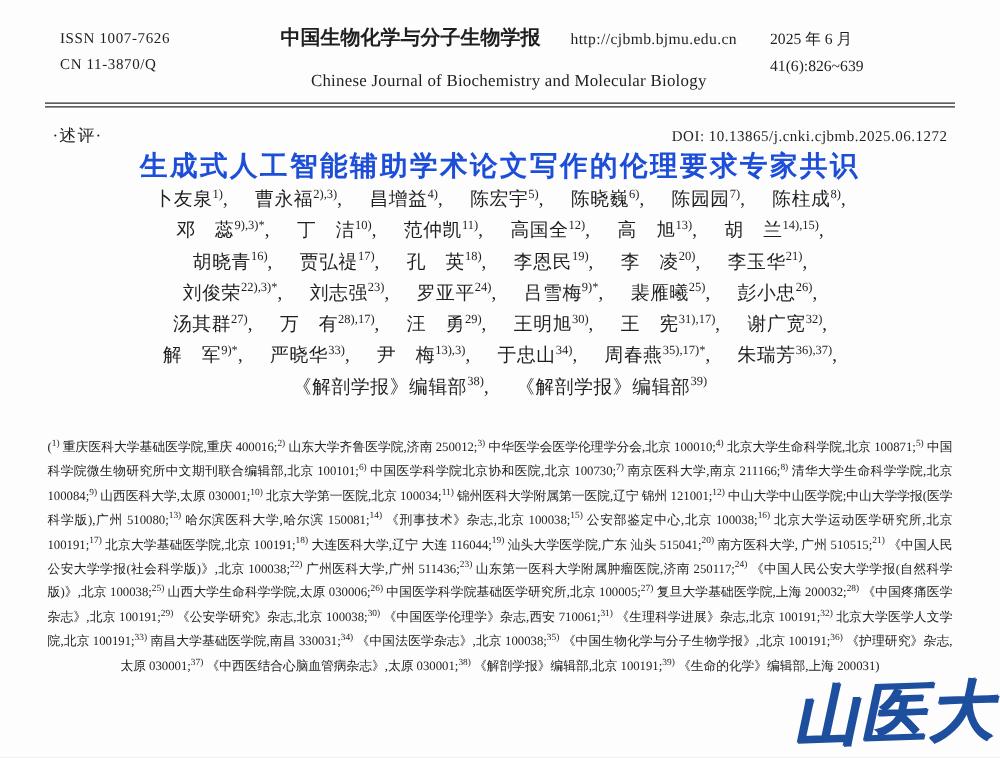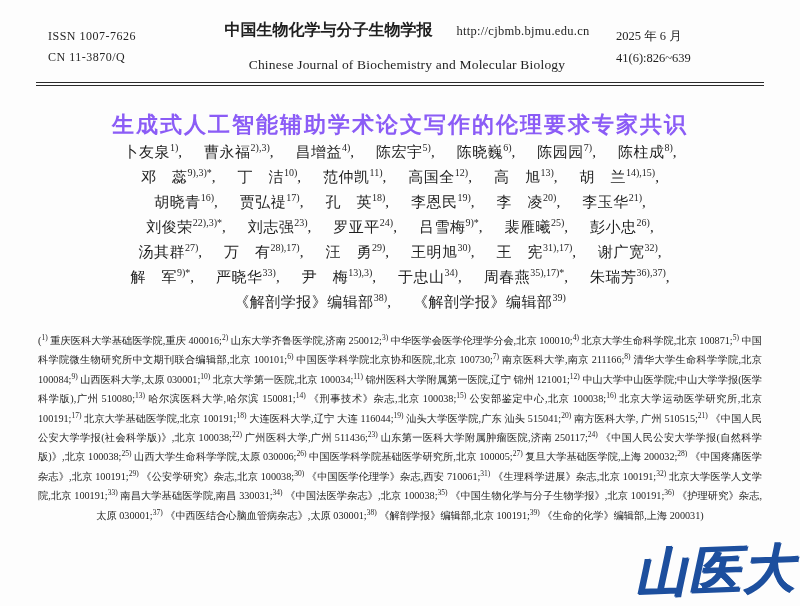--- a/index.html
+++ b/index.html
@@ -11,21 +11,21 @@
     margin: 0 auto;
     background: #fdfdfd;
     color: #1f1f1f;
     font-family: "Liberation Serif", serif;
     padding: 16px 36px 0 36px;
     overflow: hidden;
   }
   
   .masthead {
     display: flex;
-    align-items: center;
+    align-items: flex-start;
     justify-content: space-between;
     padding: 4px 8px 0 12px;
   }
   .mh-left { width: 150px; font-size: 12px; line-height: 21px; letter-spacing: 0.5px; white-space: nowrap; }
   .mh-center { flex: 1; text-align: center; }
   .mh-cn-row { font-size: 16px; font-weight: bold; white-space: nowrap; }
   .mh-url { font-size: 12.5px; font-weight: normal; margin-left: 24px; letter-spacing: 0.3px; }
   .mh-en { font-size: 13.5px; margin-top: 16px; letter-spacing: 0.2px; }
   .mh-right { width: 140px; text-align: left; font-size: 12.5px; line-height: 22px; white-space: nowrap; }
   .double-rule {
@@ -39,42 +39,41 @@
     display: flex;
     justify-content: space-between;
     align-items: baseline;
     margin-top: 14px;
     padding: 0 6px;
   }
   .column-type { font-size: 13.5px; letter-spacing: 1px; }
   .doi { font-size: 12px; letter-spacing: 0.4px; }
   
   .article-title {
-    margin-top: 24px;
     text-align: center;
     font-family: Liberation Mono, monospace;
     font-size: 22px;
     font-weight: bold;
     letter-spacing: 2px;
-    color: #8b5cf6;
+    color: #1d4ed8;
   }
   
   .authors { }
   .author-line {
     text-align: center;
     font-size: 15px;
     line-height: 25px;
     white-space: nowrap;
   }
   .author { display: inline-block; margin: 0 11px; }
   .author .nm { letter-spacing: 0.5px; }
   .authors sup { font-size: 10px; line-height: 0; letter-spacing: 0; }
   
   .affiliations {
-    margin-top: 16px;
+    margin-top: 26px;
     font-size: 10.2px;
     line-height: 19.4px;
     text-align: justify;
     text-align-last: center;
     color: #222;
     padding: 0 2px;
   }
   .affiliations sup { font-size: 7.5px; line-height: 0; }
   
   .watermark {
@@ -110,20 +109,24 @@
       <div class="mh-en">Chinese Journal of Biochemistry and Molecular Biology</div>
     </div>
     <div class="mh-right">
       <div>2025 年 6 月</div>
       <div>41(6):826~639</div>
     </div>
   </div>
 
   <div class="double-rule"></div>
 
+  <div class="meta-row">
+    <div class="column-type">·述评·</div>
+    <div class="doi">DOI: 10.13865/j.cnki.cjbmb.2025.06.1272</div>
+  </div>
 
   <h1 class="article-title">生成式人工智能辅助学术论文写作的伦理要求专家共识</h1>
 
   <div class="authors" id="authors">
       <div class="author-line"><span class="author"><span class="nm">卜友泉</span><sup>1)</sup>,</span><span class="author"><span class="nm">曹永福</span><sup>2),3)</sup>,</span><span class="author"><span class="nm">昌增益</span><sup>4)</sup>,</span><span class="author"><span class="nm">陈宏宇</span><sup>5)</sup>,</span><span class="author"><span class="nm">陈晓巍</span><sup>6)</sup>,</span><span class="author"><span class="nm">陈园园</span><sup>7)</sup>,</span><span class="author"><span class="nm">陈柱成</span><sup>8)</sup>,</span></div>
       <div class="author-line"><span class="author"><span class="nm">邓　蕊</span><sup>9),3)*</sup>,</span><span class="author"><span class="nm">丁　洁</span><sup>10)</sup>,</span><span class="author"><span class="nm">范仲凯</span><sup>11)</sup>,</span><span class="author"><span class="nm">高国全</span><sup>12)</sup>,</span><span class="author"><span class="nm">高　旭</span><sup>13)</sup>,</span><span class="author"><span class="nm">胡　兰</span><sup>14),15)</sup>,</span></div>
       <div class="author-line"><span class="author"><span class="nm">胡晓青</span><sup>16)</sup>,</span><span class="author"><span class="nm">贾弘禔</span><sup>17)</sup>,</span><span class="author"><span class="nm">孔　英</span><sup>18)</sup>,</span><span class="author"><span class="nm">李恩民</span><sup>19)</sup>,</span><span class="author"><span class="nm">李　凌</span><sup>20)</sup>,</span><span class="author"><span class="nm">李玉华</span><sup>21)</sup>,</span></div>
       <div class="author-line"><span class="author"><span class="nm">刘俊荣</span><sup>22),3)*</sup>,</span><span class="author"><span class="nm">刘志强</span><sup>23)</sup>,</span><span class="author"><span class="nm">罗亚平</span><sup>24)</sup>,</span><span class="author"><span class="nm">吕雪梅</span><sup>9)*</sup>,</span><span class="author"><span class="nm">裴雁曦</span><sup>25)</sup>,</span><span class="author"><span class="nm">彭小忠</span><sup>26)</sup>,</span></div>
       <div class="author-line"><span class="author"><span class="nm">汤其群</span><sup>27)</sup>,</span><span class="author"><span class="nm">万　有</span><sup>28),17)</sup>,</span><span class="author"><span class="nm">汪　勇</span><sup>29)</sup>,</span><span class="author"><span class="nm">王明旭</span><sup>30)</sup>,</span><span class="author"><span class="nm">王　宪</span><sup>31),17)</sup>,</span><span class="author"><span class="nm">谢广宽</span><sup>32)</sup>,</span></div>
       <div class="author-line"><span class="author"><span class="nm">解　军</span><sup>9)*</sup>,</span><span class="author"><span class="nm">严晓华</span><sup>33)</sup>,</span><span class="author"><span class="nm">尹　梅</span><sup>13),3)</sup>,</span><span class="author"><span class="nm">于忠山</span><sup>34)</sup>,</span><span class="author"><span class="nm">周春燕</span><sup>35),17)*</sup>,</span><span class="author"><span class="nm">朱瑞芳</span><sup>36),37)</sup>,</span></div>

